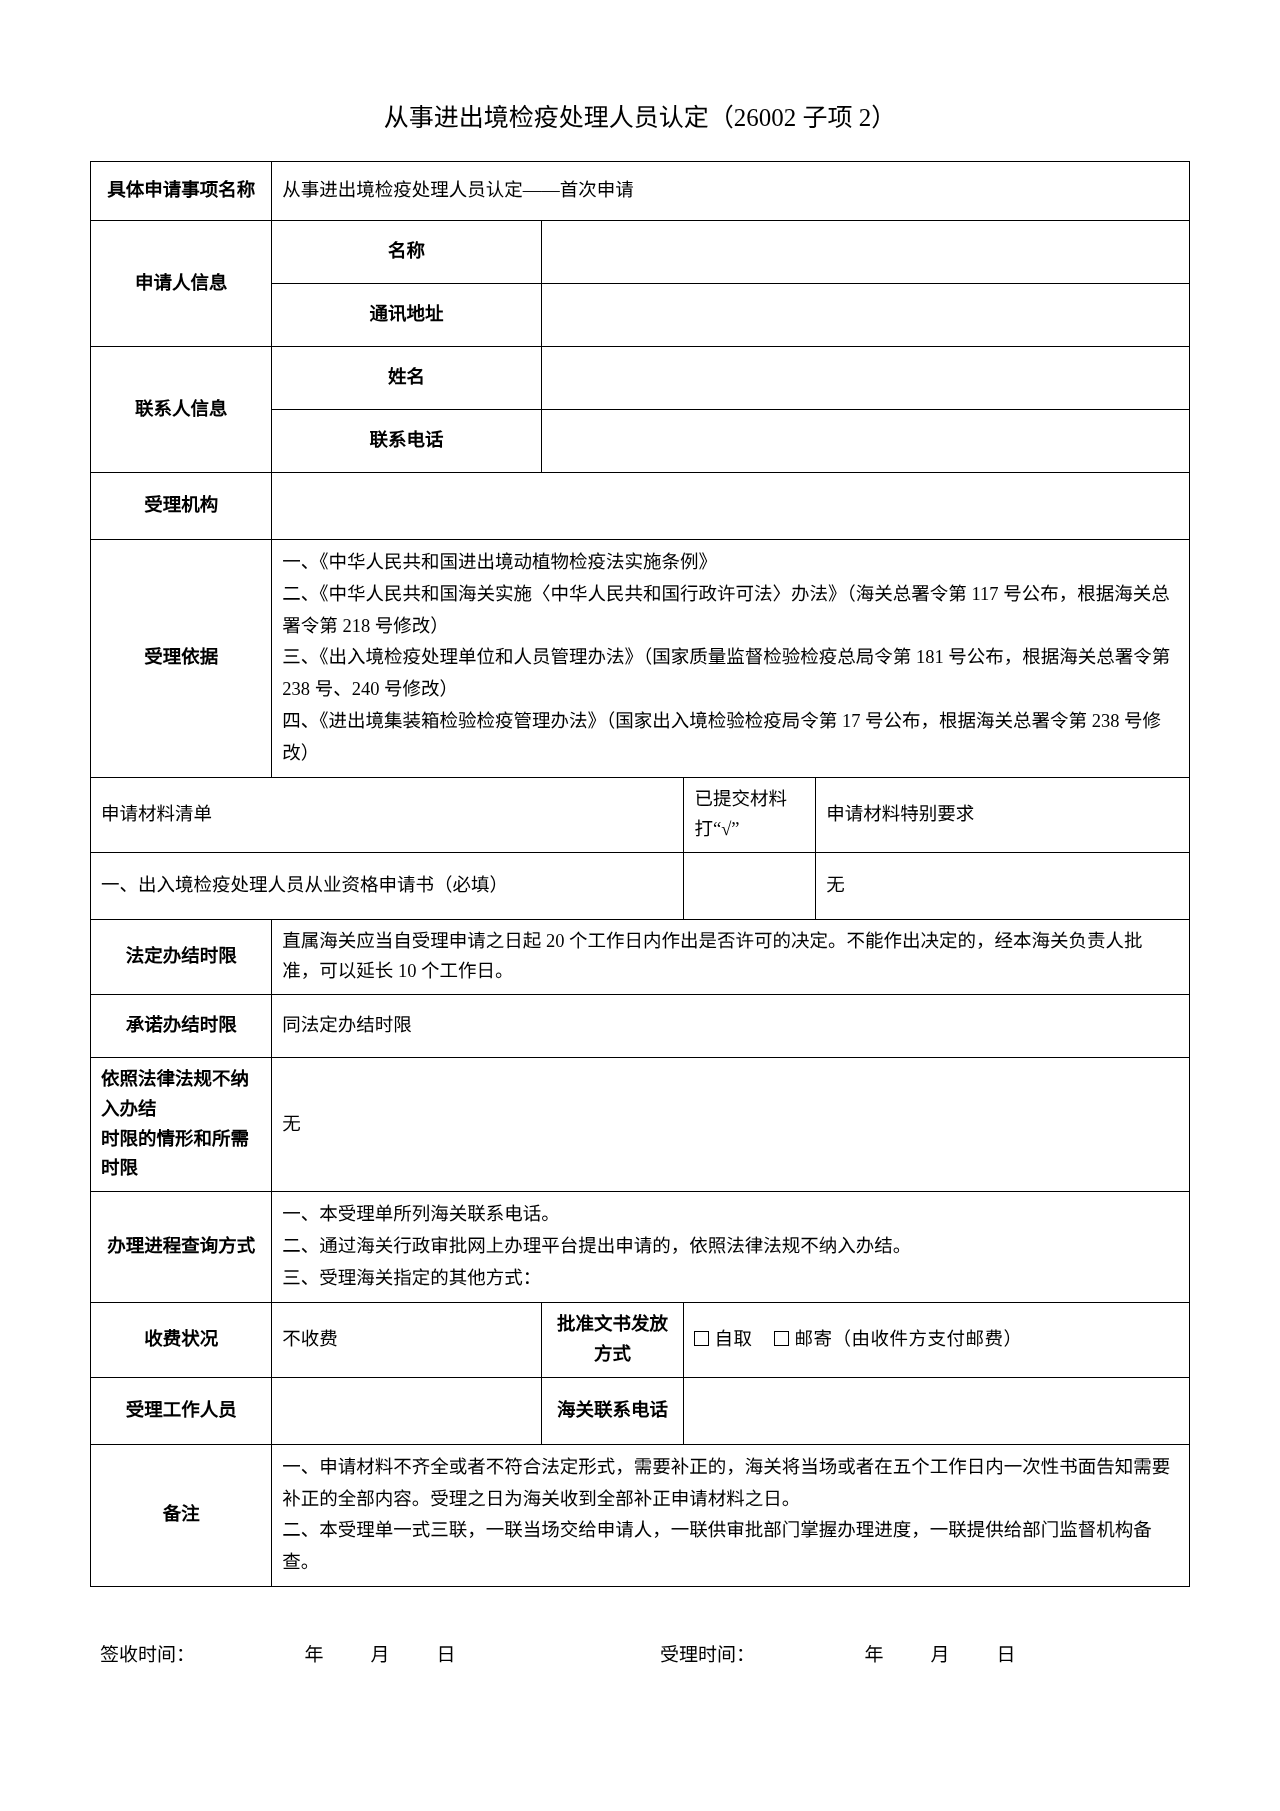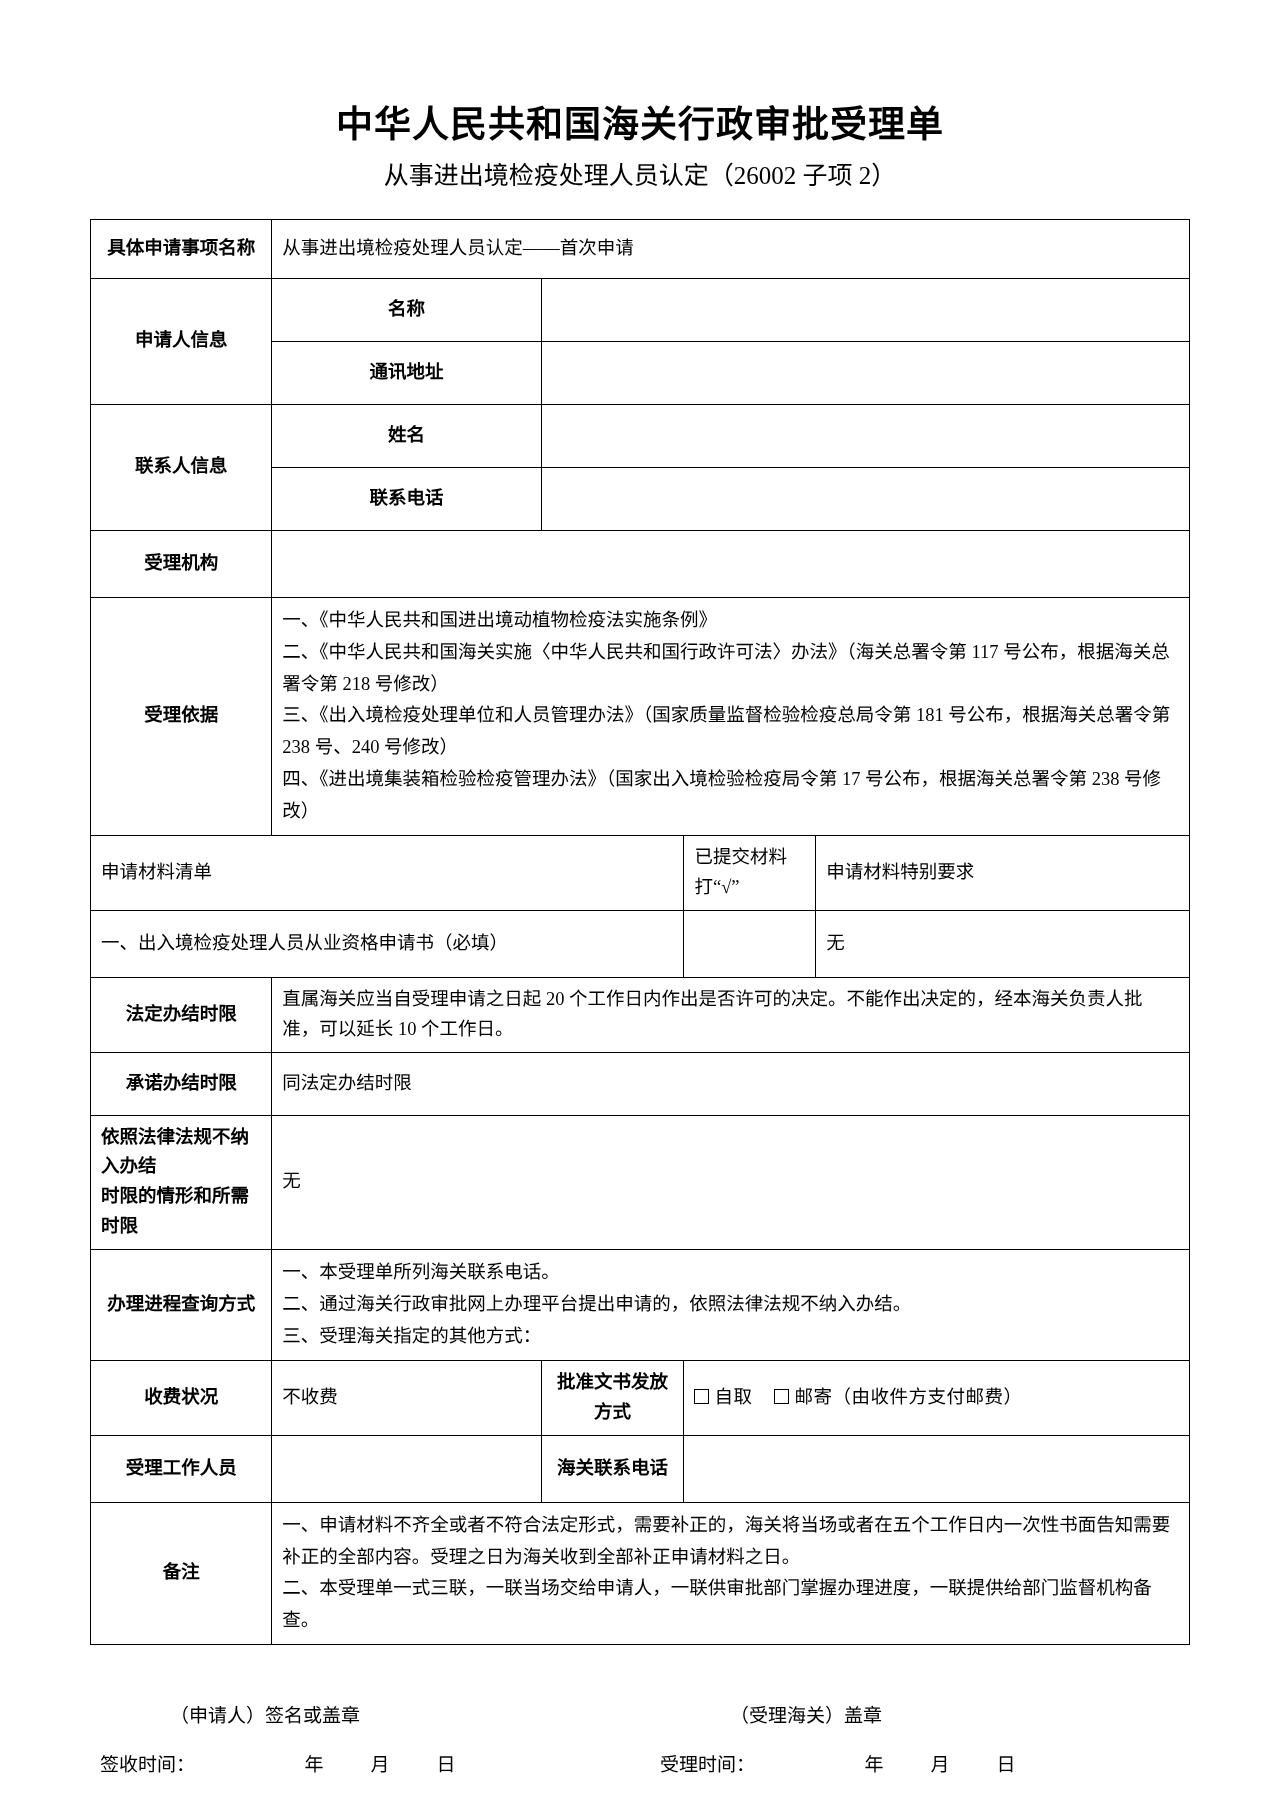--- a/index.html
+++ b/index.html
@@ -149,21 +149,20 @@
   .date-col.left  { padding-left: 10px; }
   .date-col.right { padding-left: 20px; }
   .date-col .unit { display: inline-block; width: 66px; text-align: center; }
   .date-col .unit.first { margin-left: 86px; }
 </style>
 </head>
 <body>
 
 <div class="page">
 
-  <h1 class="doc-title">中华人民共和国海关行政审批受理单</h1>
   <h2 class="doc-subtitle">从事进出境检疫处理人员认定（26002 子项 2）</h2>
 
 
   <table class="form">
     <colgroup>
       <col style="width:16.5%">
       <col style="width:24.5%">
       <col style="width:13.0%">
       <col style="width:12.0%">
       <col style="width:34.0%">
@@ -278,24 +277,20 @@
       <td class="lbl">备注</td>
       <td class="val" colspan="4">
         <p class="para">一、申请材料不齐全或者不符合法定形式，需要补正的，海关将当场或者在五个工作日内一次性书面告知需要补正的全部内容。受理之日为海关收到全部补正申请材料之日。</p>
         <p class="para">二、本受理单一式三联，一联当场交给申请人，一联供审批部门掌握办理进度，一联提供给部门监督机构备查。</p>
       </td>
     </tr>
   </tbody>
     </table>
 
   <div class="footer">
-    <div class="sign-row">
-      <div class="sign-col left">（申请人）签名或盖章</div>
-      <div class="sign-col right">（受理海关）盖章</div>
-    </div>
     <div class="date-row">
       <div class="date-col left">
         <span>签收时间：</span>
         <span class="unit first">年</span>
         <span class="unit">月</span>
         <span class="unit">日</span>
       </div>
       <div class="date-col right">
         <span>受理时间：</span>
         <span class="unit first">年</span>

